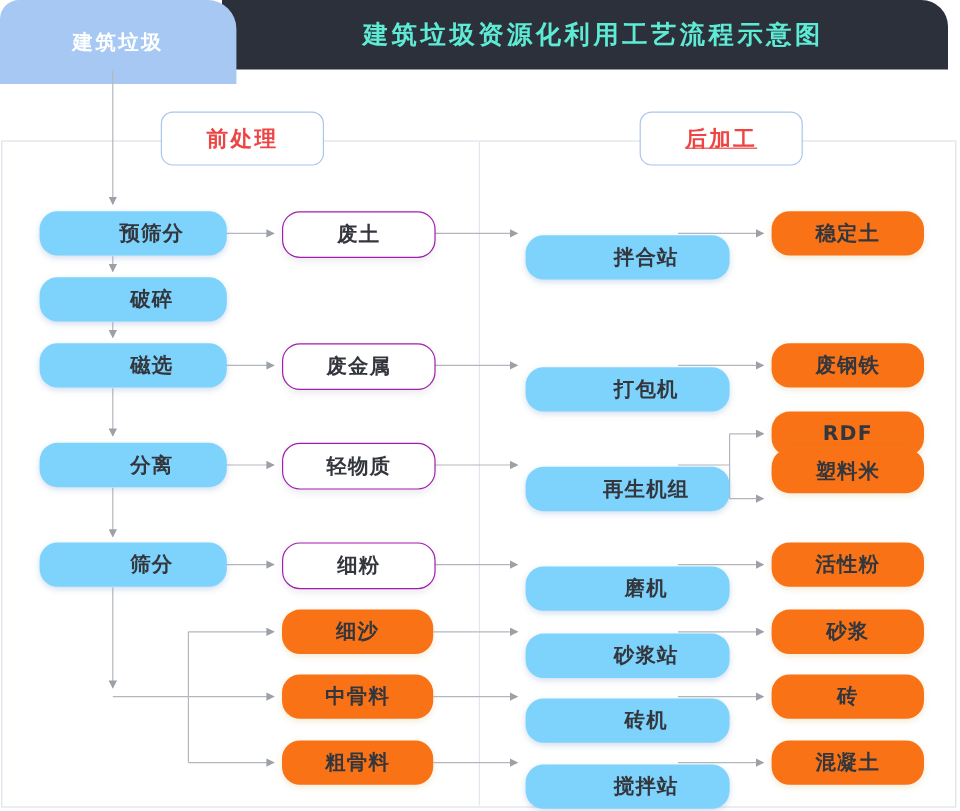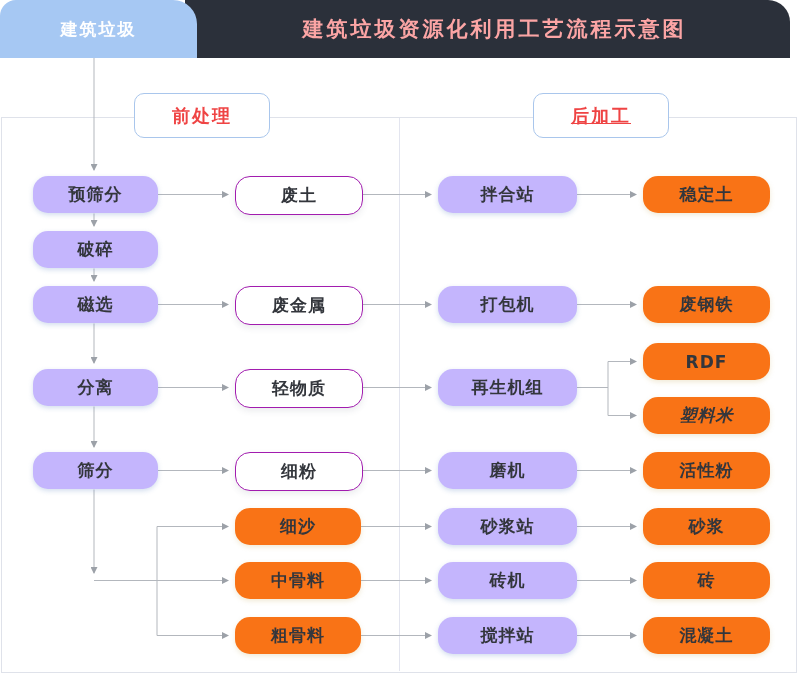--- a/index.html
+++ b/index.html
@@ -8,25 +8,25 @@
     font-family:"DejaVu Sans","Liberation Sans",sans-serif;
     overflow:hidden;
   }
   
   .header-bar{
     position:absolute;left:185px;top:0;width:605px;height:58px;
     background:#2b303a;border-radius:0 22px 0 0;
     display:flex;align-items:center;justify-content:center;
   }
   .header-title{
-    color:#fca5a5;font-size:21px;font-weight:bold;letter-spacing:3px;
+    color:#5eead4;font-size:21px;font-weight:bold;letter-spacing:3px;
     padding-left:14px;
   }
   .source-tab{
-    position:absolute;left:0;top:0;width:197px;height:58px;
+    position:absolute;left:0;top:0;width:197px;height:70px;
     background:#a6c8f3;border-radius:16px 24px 0 0;
     display:flex;align-items:center;justify-content:center;
   }
   .source-tab span{color:#ffffff;font-size:17px;font-weight:bold;letter-spacing:2px;}
   
   .panel{
     position:absolute;left:1px;top:117px;width:794px;height:554px;
     border:1px solid #dfe2ea;background:#ffffff;
   }
   .panel-divider{
@@ -42,29 +42,29 @@
   .label-left{left:134px;}
   .label-right{left:533px;text-decoration:underline;}
   
   svg.wires{position:absolute;left:0;top:0;z-index:3;pointer-events:none;}
   
   .node{
     position:absolute;height:37px;border-radius:15px;z-index:4;
     display:flex;align-items:center;justify-content:center;
     font-size:17px;font-weight:600;color:#33363c;letter-spacing:1px;
   }
-  .blue{background:#c4b5fd;box-shadow:0 2px 5px rgba(110,145,200,.30);}
+  .blue{background:#7dd3fc;box-shadow:0 2px 5px rgba(110,145,200,.30);padding-left:31px;}
   .white{background:#ffffff;border:1px solid #a21caf;box-shadow:0 3px 6px rgba(60,70,90,.10);}
   .yellow{background:#f97316;box-shadow:0 2px 5px rgba(200,170,90,.25);}
   .c1{left:33px;width:125px;}
   .c2{left:235px;width:126px;}
-  .c3{left:438px;width:139px;}
+  .c3{left:438px;width:139px;margin-top:20px;}
   .c4{left:643px;width:127px;}
   .r1{top:176px;}.r2{top:231px;text-align:right;}.r3{top:286px;}
-  .r4{top:369px;}.r4a{top:343px;}.r4b{top:397px;font-style:italic;}
+  .r4{top:369px;}.r4a{top:343px;}.r4b{top:374px;}
   .r5{top:452px;}.r6{top:508px;}.r7{top:562px;}.r8{top:617px;}
 </style>
 </head>
 <body>
 
 <div class="header-bar">
   <div class="header-title">建筑垃圾资源化利用工艺流程示意图</div>
 </div>
 <div class="source-tab">
   <span>建筑垃圾</span>

